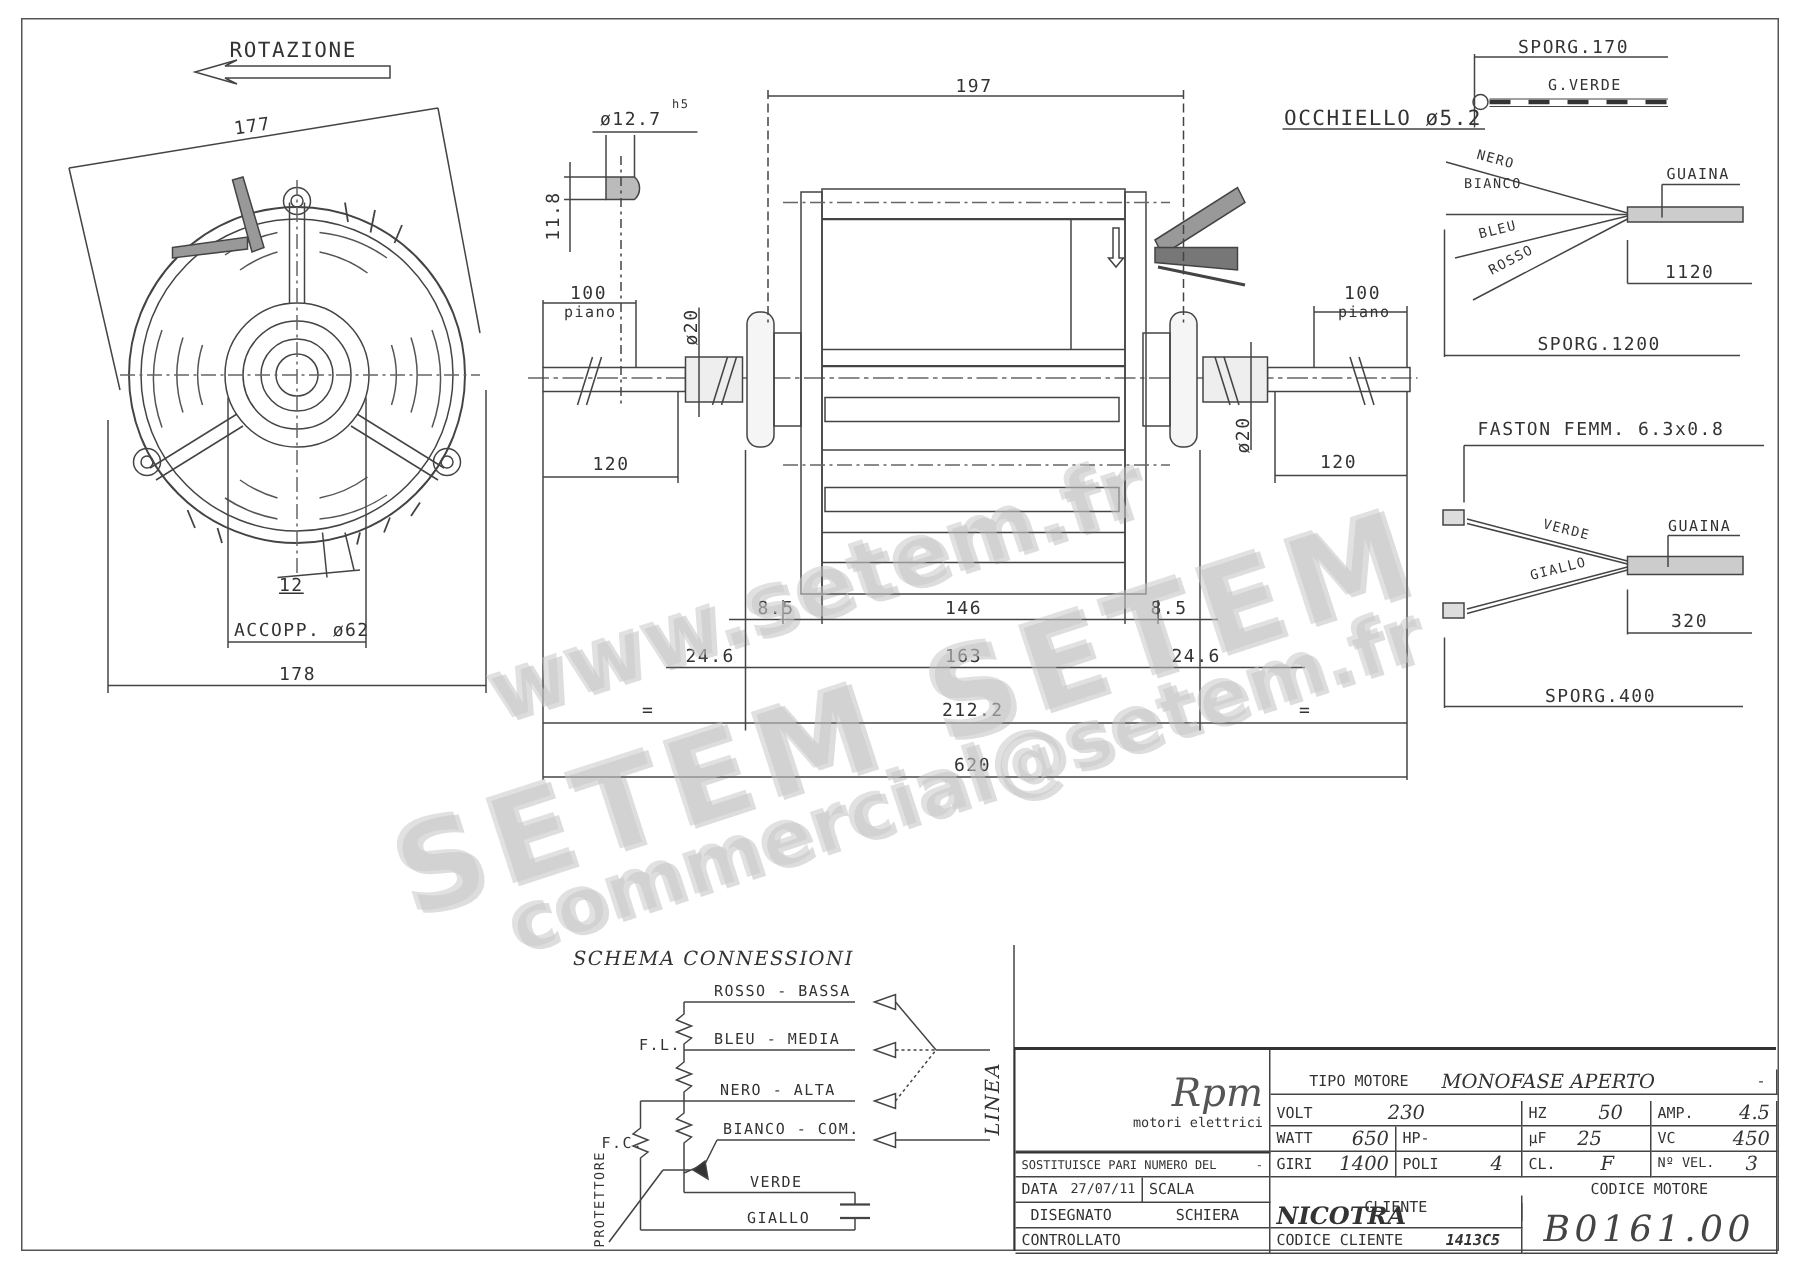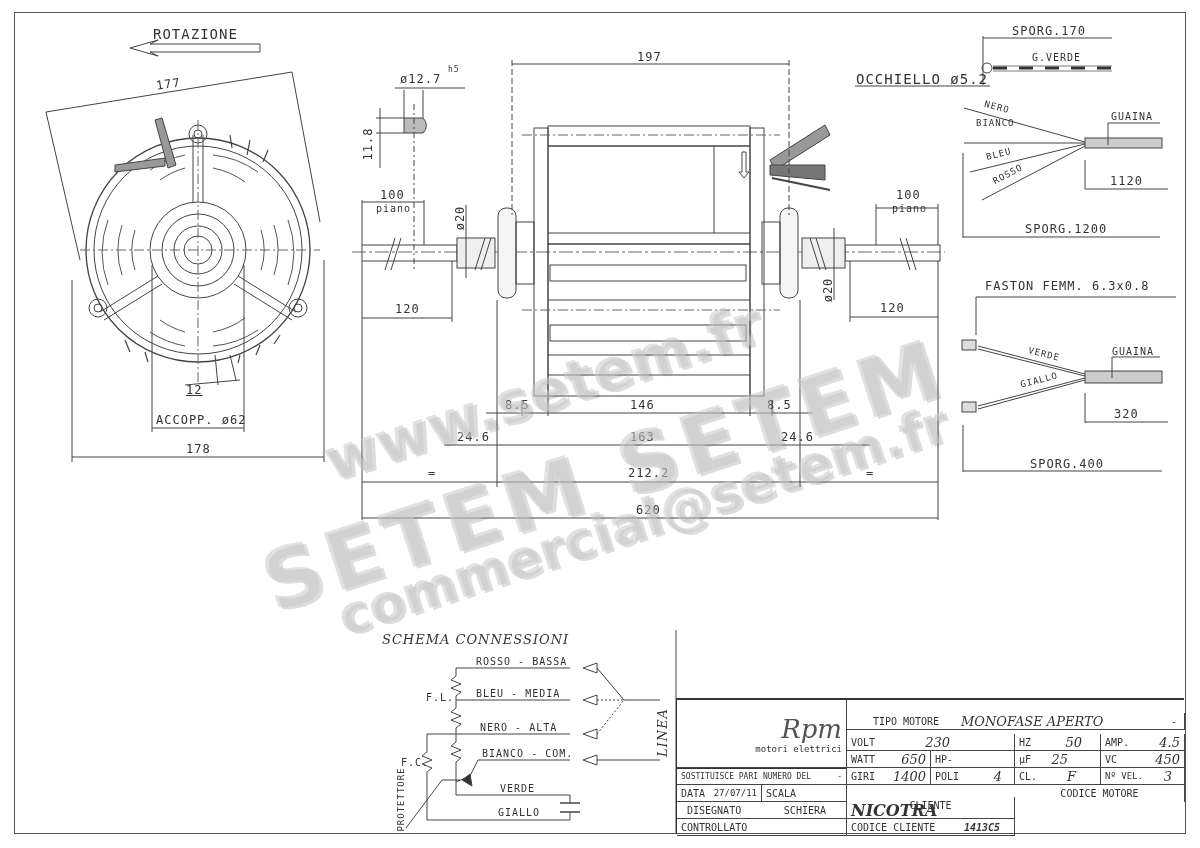--- a/index.html
+++ b/index.html
@@ -414,13 +414,16 @@
       <span class="v" style="font-weight:bold;font-size:16px;">NICOTRA</span>
     </div>
   <div class="c" style="left:170px;top:119px;width:168px;height:17px;justify-content:space-between;">
       <span>CODICE CLIENTE</span>
       <span style="font-weight:bold;font-style:italic;font-size:10px;margin-right:10px;">1413C5</span>
     </div>
 
   <div class="c" style="left:338px;top:85px;width:170px;height:17px;border-bottom:none;justify-content:center;">
       <span>CODICE MOTORE</span>
     </div>
+  <div class="c" style="left:338px;top:102px;width:170px;height:34px;justify-content:center;">
+      <span style="font-family:'DejaVu Serif','Liberation Serif',serif;font-style:italic;font-size:24px;letter-spacing:3px;color:#444;">B0161.00</span>
+    </div>
 </div>
 
 </body></html>

